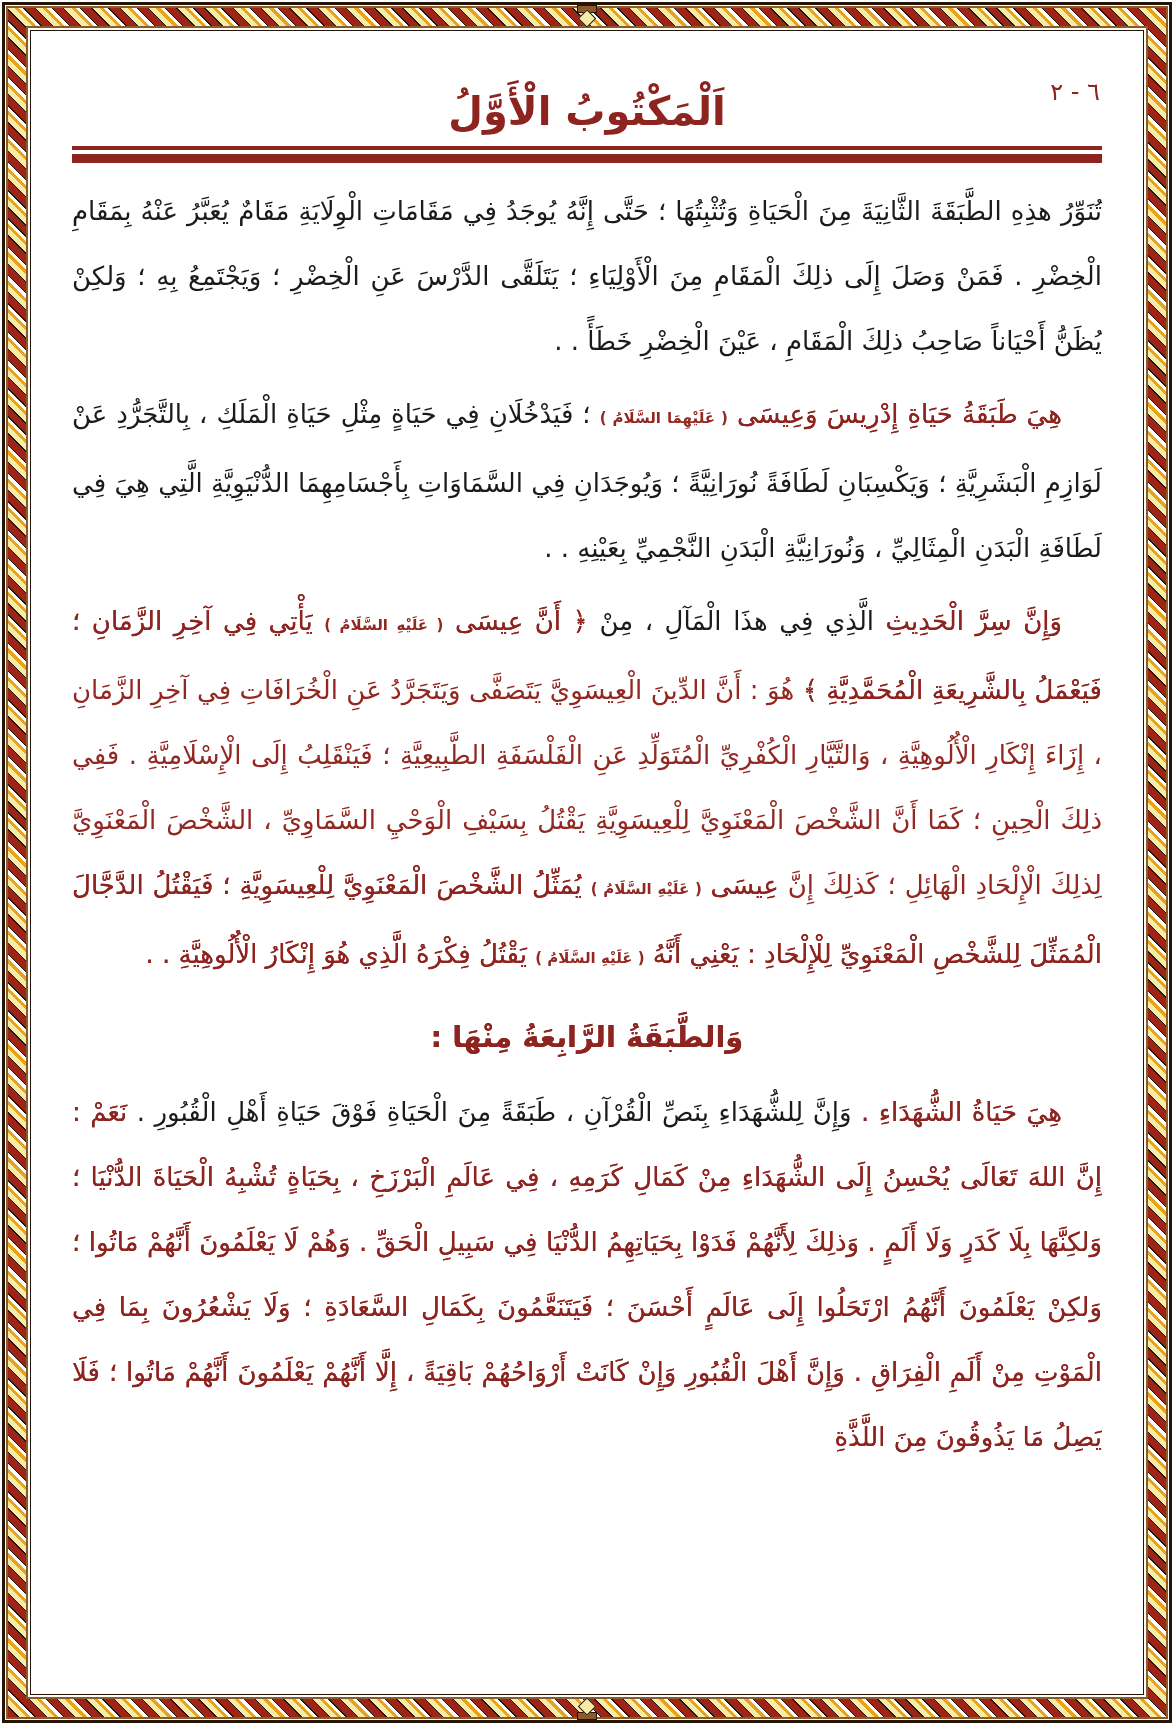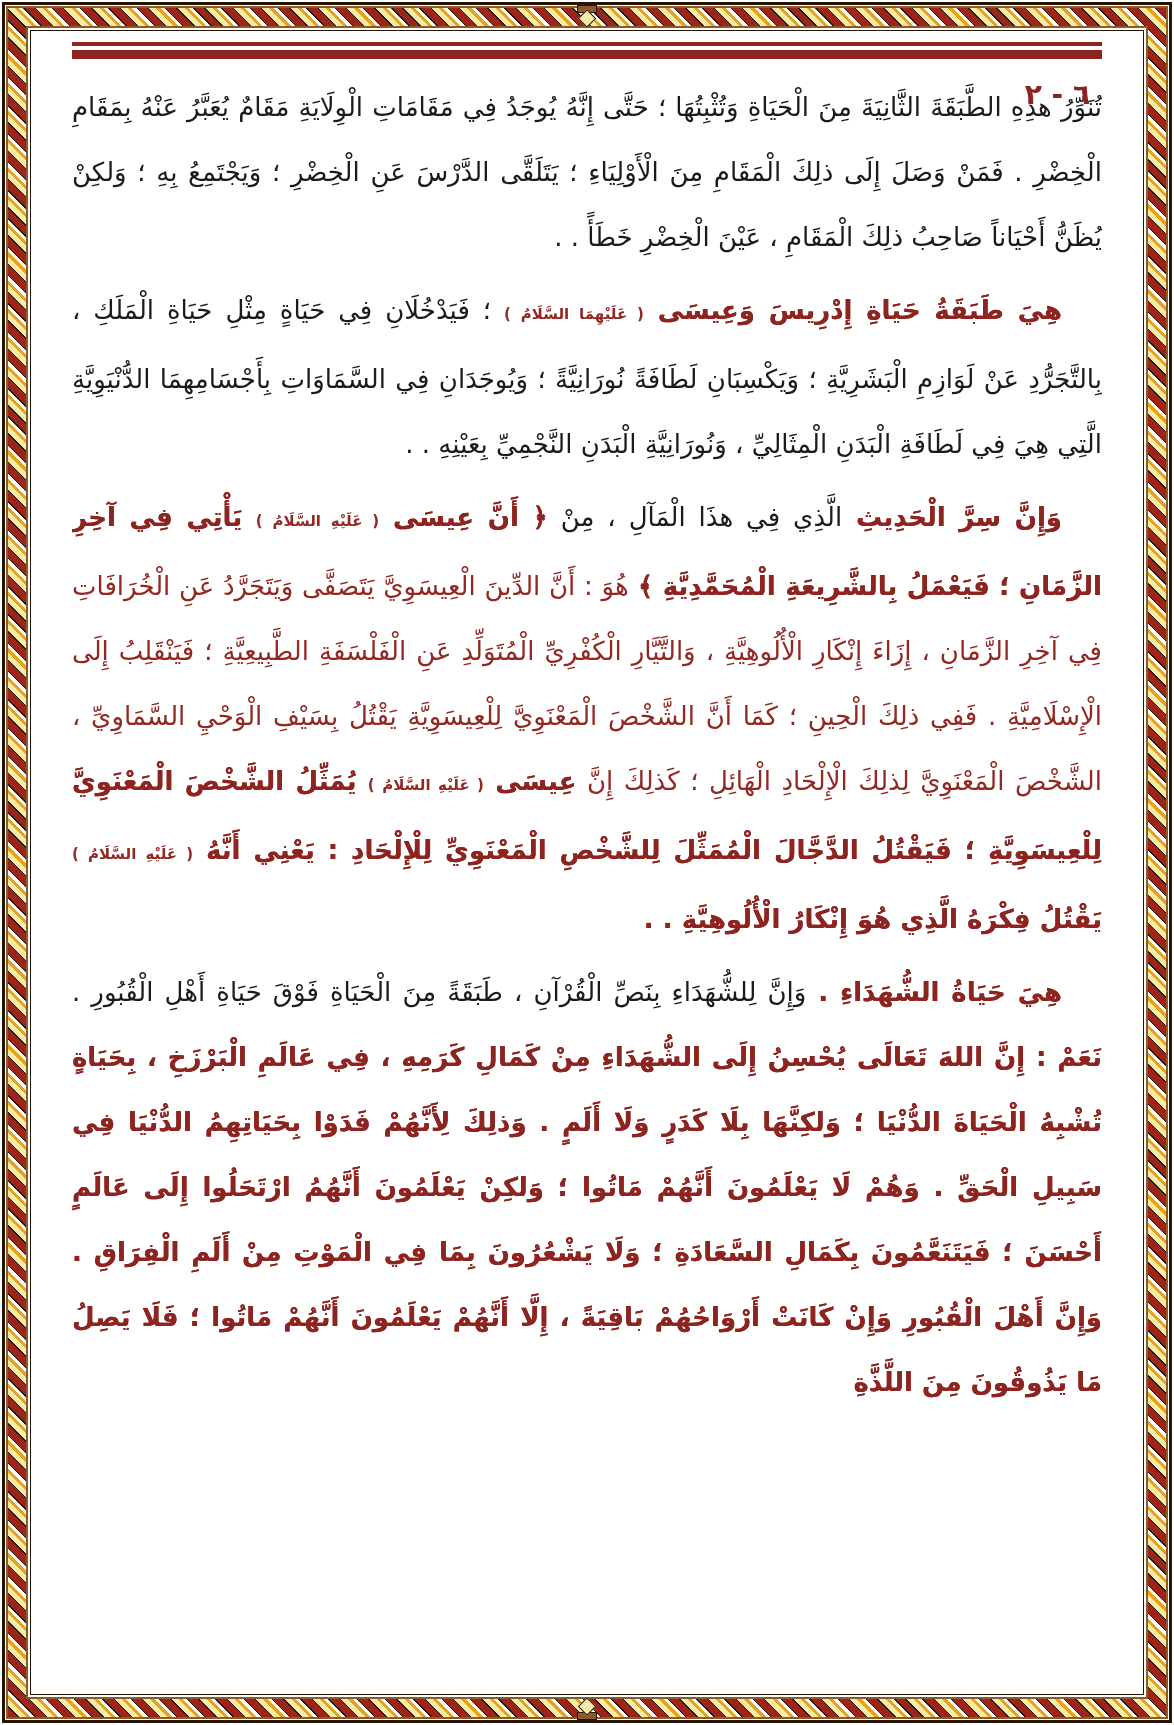--- a/index.html
+++ b/index.html
@@ -47,22 +47,22 @@
   .center-diamond.bottom { bottom: 12px; }
 
   
   .content {
     position: absolute;
     top: 38px; bottom: 40px; left: 72px; right: 72px;
     direction: rtl;
     overflow: hidden;
   }
   .page-marker {
-    position: absolute; top: 40px; right: 12px;
-    font-size: 28px; font-weight: bold;
+    position: absolute; top: 40px; right: 2px;
+    font-size: 24px; font-weight: normal;
     color: var(--maroon);
   }
   .page-title {
     text-align: center;
     padding-top: 42px;
     font-size: 40px; font-weight: bold;
     line-height: 1.55;
     color: var(--maroon);
   }
   .title-rule {
@@ -83,40 +83,42 @@
   .body-text .heading {
     text-align: center;
     color: var(--maroon);
     font-weight: bold;
     font-size: 29px;
     margin: 14px 0 10px 0;
     text-shadow: 0 0 0.6px var(--maroon);
   }
   .seg-black    { color: var(--ink); }
   .seg-red      { color: var(--red_text); }
-  .seg-red-bold { color: var(--maroon); font-weight: bold; text-shadow: 0 0 0.5px var(--maroon); }
+  .seg-red-bold { color: var(--maroon); font-weight: normal; text-shadow: 0 0 0.5px var(--maroon); }
   .seg-hon      { color: var(--red_text); font-size: 15px; font-weight: bold; }
 </style>
 </head>
 <body>
 
 <div class="page">
 
   <div class="frame-line-outer"></div>
   <div class="frame-band"></div>
   <div class="frame-line-inner"></div>
   <div class="center-tab top"></div>
   <div class="center-diamond top"></div>
   <div class="center-tab bottom"></div>
   <div class="center-diamond bottom"></div>
 
   <div class="content">
     <div class="page-marker">٦ - ٢</div>
+    <div class="page-title">اَلْمَكْتُوبُ الْأَوَّلُ</div>
     <div class="title-rule"></div>
     <div class="body-text">
         <p class="para"><span class="seg-black">تُنَوِّرُ هذِهِ الطَّبَقَةَ الثَّانِيَةَ مِنَ الْحَيَاةِ وَتُثْبِتُهَا ؛ حَتَّى إِنَّهُ يُوجَدُ فِي مَقَامَاتِ الْوِلَايَةِ مَقَامٌ يُعَبَّرُ عَنْهُ بِمَقَامِ الْخِضْرِ . فَمَنْ وَصَلَ إِلَى ذلِكَ الْمَقَامِ مِنَ الْأَوْلِيَاءِ ؛ يَتَلَقَّى الدَّرْسَ عَنِ الْخِضْرِ ؛ وَيَجْتَمِعُ بِهِ ؛ وَلكِنْ يُظَنُّ أَحْيَاناً صَاحِبُ ذلِكَ الْمَقَامِ ، عَيْنَ الْخِضْرِ خَطَأً . .</span></p>
         <p class="para indent"><span class="seg-red-bold">هِيَ طَبَقَةُ حَيَاةِ إِدْرِيسَ وَعِيسَى </span><span class="seg-hon">( عَلَيْهِمَا السَّلَامُ )</span><span class="seg-black"> ؛ فَيَدْخُلَانِ فِي حَيَاةٍ مِثْلِ حَيَاةِ الْمَلَكِ ، بِالتَّجَرُّدِ عَنْ لَوَازِمِ الْبَشَرِيَّةِ ؛ وَيَكْسِبَانِ لَطَافَةً نُورَانِيَّةً ؛ وَيُوجَدَانِ فِي السَّمَاوَاتِ بِأَجْسَامِهِمَا الدُّنْيَوِيَّةِ الَّتِي هِيَ فِي لَطَافَةِ الْبَدَنِ الْمِثَالِيِّ ، وَنُورَانِيَّةِ الْبَدَنِ النَّجْمِيِّ بِعَيْنِهِ . .</span></p>
         <p class="para indent"><span class="seg-red-bold">وَإِنَّ سِرَّ الْحَدِيثِ </span><span class="seg-black">الَّذِي فِي هذَا الْمَآلِ ، مِنْ </span><span class="seg-red-bold">﴿ أَنَّ عِيسَى </span><span class="seg-hon">( عَلَيْهِ السَّلَامُ )</span><span class="seg-red-bold"> يَأْتِي فِي آخِرِ الزَّمَانِ ؛ فَيَعْمَلُ بِالشَّرِيعَةِ الْمُحَمَّدِيَّةِ ﴾ </span><span class="seg-red">هُوَ : أَنَّ الدِّينَ الْعِيسَوِيَّ يَتَصَفَّى وَيَتَجَرَّدُ عَنِ الْخُرَافَاتِ فِي آخِرِ الزَّمَانِ ، إِزَاءَ إِنْكَارِ الْأُلُوهِيَّةِ ، وَالتَّيَّارِ الْكُفْرِيِّ الْمُتَوَلِّدِ عَنِ الْفَلْسَفَةِ الطَّبِيعِيَّةِ ؛ فَيَنْقَلِبُ إِلَى الْإِسْلَامِيَّةِ . فَفِي ذلِكَ الْحِينِ ؛ كَمَا أَنَّ الشَّخْصَ الْمَعْنَوِيَّ لِلْعِيسَوِيَّةِ يَقْتُلُ بِسَيْفِ الْوَحْيِ السَّمَاوِيِّ ، الشَّخْصَ الْمَعْنَوِيَّ لِذلِكَ الْإِلْحَادِ الْهَائِلِ ؛ كَذلِكَ إِنَّ </span><span class="seg-red-bold">عِيسَى </span><span class="seg-hon">( عَلَيْهِ السَّلَامُ )</span><span class="seg-red-bold"> يُمَثِّلُ الشَّخْصَ الْمَعْنَوِيَّ لِلْعِيسَوِيَّةِ ؛ فَيَقْتُلُ الدَّجَّالَ الْمُمَثِّلَ لِلشَّخْصِ الْمَعْنَوِيِّ لِلْإِلْحَادِ : يَعْنِي أَنَّهُ </span><span class="seg-hon">( عَلَيْهِ السَّلَامُ )</span><span class="seg-red-bold"> يَقْتُلُ فِكْرَهُ الَّذِي هُوَ إِنْكَارُ الْأُلُوهِيَّةِ . .</span></p>
+        <div class="heading">وَالطَّبَقَةُ الرَّابِعَةُ مِنْهَا :</div>
         <p class="para indent"><span class="seg-red-bold">هِيَ حَيَاةُ الشُّهَدَاءِ . </span><span class="seg-black">وَإِنَّ لِلشُّهَدَاءِ بِنَصِّ الْقُرْآنِ ، طَبَقَةً مِنَ الْحَيَاةِ فَوْقَ حَيَاةِ أَهْلِ الْقُبُورِ . </span><span class="seg-red-bold">نَعَمْ : إِنَّ اللهَ تَعَالَى يُحْسِنُ إِلَى الشُّهَدَاءِ مِنْ كَمَالِ كَرَمِهِ ، فِي عَالَمِ الْبَرْزَخِ ، بِحَيَاةٍ تُشْبِهُ الْحَيَاةَ الدُّنْيَا ؛ وَلكِنَّهَا بِلَا كَدَرٍ وَلَا أَلَمٍ . وَذلِكَ لِأَنَّهُمْ فَدَوْا بِحَيَاتِهِمُ الدُّنْيَا فِي سَبِيلِ الْحَقِّ . وَهُمْ لَا يَعْلَمُونَ أَنَّهُمْ مَاتُوا ؛ وَلكِنْ يَعْلَمُونَ أَنَّهُمُ ارْتَحَلُوا إِلَى عَالَمٍ أَحْسَنَ ؛ فَيَتَنَعَّمُونَ بِكَمَالِ السَّعَادَةِ ؛ وَلَا يَشْعُرُونَ بِمَا فِي الْمَوْتِ مِنْ أَلَمِ الْفِرَاقِ . وَإِنَّ أَهْلَ الْقُبُورِ وَإِنْ كَانَتْ أَرْوَاحُهُمْ بَاقِيَةً ، إِلَّا أَنَّهُمْ يَعْلَمُونَ أَنَّهُمْ مَاتُوا ؛ فَلَا يَصِلُ مَا يَذُوقُونَ مِنَ اللَّذَّةِ</span></p>
       </div>
   </div>
 
 </div>
 
 </body></html>

